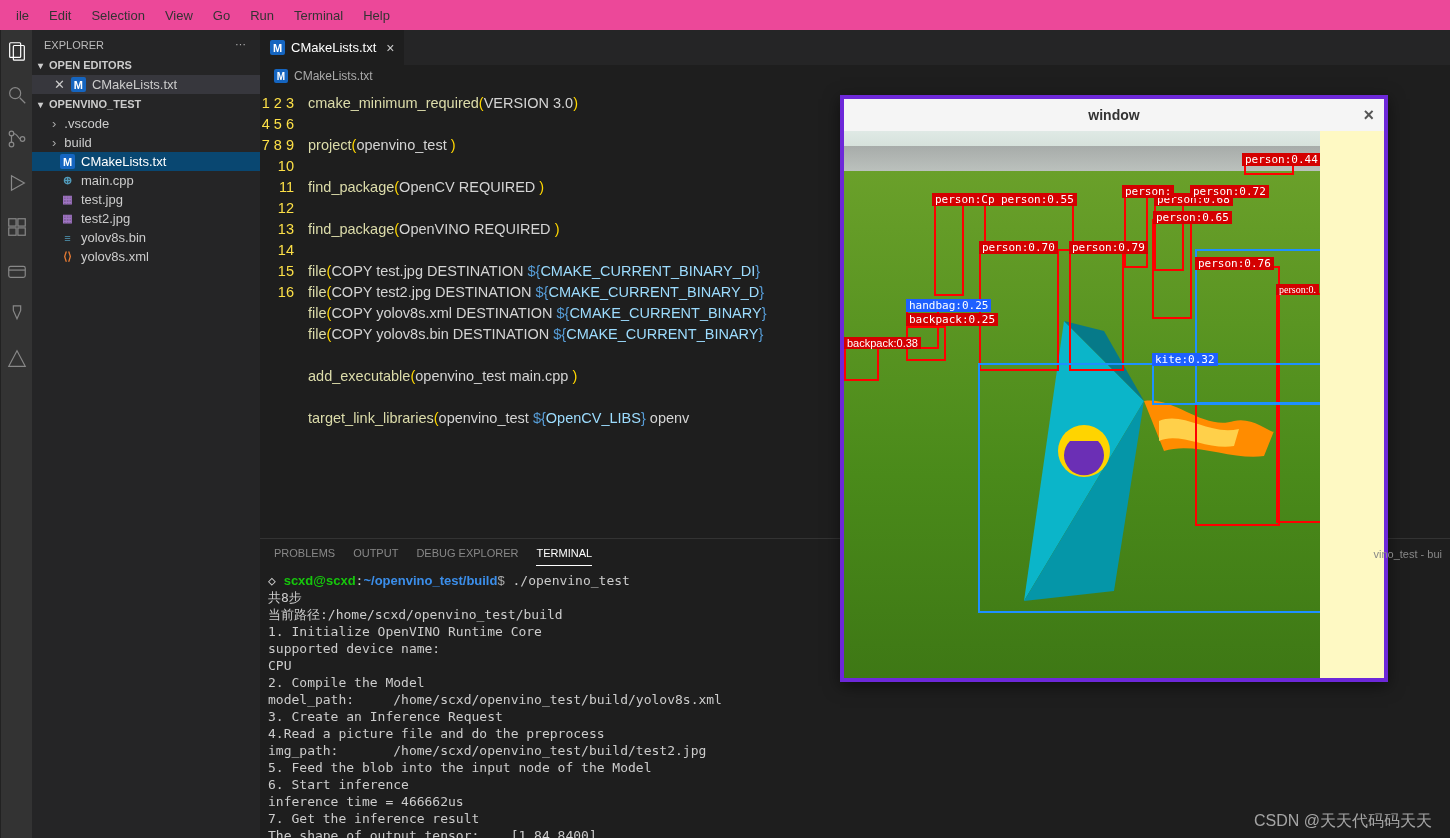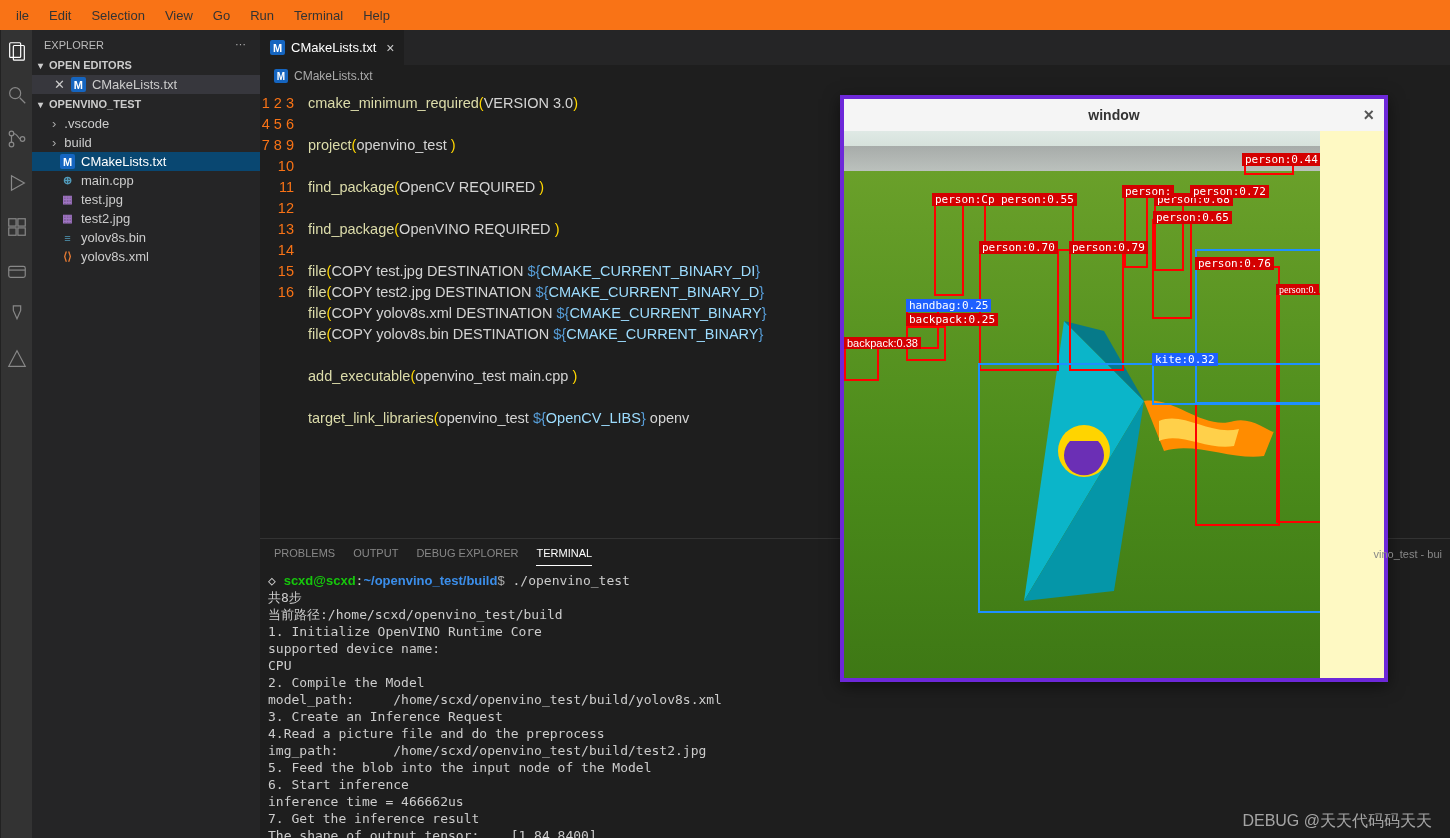--- a/index.html
+++ b/index.html
@@ -1,17 +1,17 @@
 <!DOCTYPE html>
 <html><head>
 <meta charset="utf-8">
 <style>
 * { margin:0; padding:0; box-sizing:border-box; font-family:"Segoe UI",Arial,sans-serif; }
 body { background:#1e1e1e; color:#ccc; width:1450px; height:838px; overflow:hidden; position:relative; }
-.menubar { height:30px; background:#f97316; color:#333; display:flex; align-items:center; padding:0 6px; font-size:13px; }
+.menubar { height:30px; background:#ec4899; color:#333; display:flex; align-items:center; padding:0 6px; font-size:13px; }
 .menubar span { padding:4px 10px; cursor:pointer; }
 .main { display:flex; height:808px; }
 .activity-bar { width:32px; background:#333333; border-left:1px solid #222; display:flex; flex-direction:column; align-items:center; padding-top:10px; gap:22px; color:#888; }
 .activity-bar svg { width:22px; height:22px; fill:none; stroke:#888; stroke-width:1.3; cursor:pointer; }
 .activity-bar svg.active { stroke:#fff; }
 .sidebar { width:228px; background:#252526; font-size:13px; display:flex; flex-direction:column; }
 .sidebar-header { display:flex; justify-content:space-between; align-items:center; padding:8px 12px 4px; font-size:11px; color:#bbb; text-transform:uppercase; }
 .section-title { font-size:11px; font-weight:bold; color:#ccc; padding:4px 6px; display:flex; align-items:center; gap:4px; cursor:pointer; }
 .section-title::before { content:"▾"; font-size:10px; margin-right:2px; }
 .file-node { padding:2px 6px 2px 28px; display:flex; align-items:center; gap:6px; font-size:13px; color:#ccc; cursor:pointer; }
@@ -24,21 +24,21 @@
 .icon-cpp { color:#519aba; }
 .icon-img { color:#a074c4; }
 .icon-bin { color:#519aba; }
 .icon-xml { color:#e37933; }
 .editor-area { flex:1; display:flex; flex-direction:column; background:#1e1e1e; min-width:0; }
 .tab-bar { height:35px; background:#252526; display:flex; align-items:stretch; }
 .tab { background:#1e1e1e; color:#fff; padding:0 10px; display:flex; align-items:center; gap:6px; font-size:13px; border-right:1px solid #252526; cursor:pointer; }
 .tab .close { color:#ccc; font-size:14px; margin-left:4px; }
 .breadcrumb { padding:4px 14px; font-size:12px; color:#aaa; display:flex; align-items:center; gap:6px; }
 .code-area { flex:1; display:flex; overflow:hidden; font-family:"Consolas",monospace; font-size:14.5px; line-height:21px; }
-.gutter { width:48px; text-align:right; color:#f97316; padding:6px 14px 0 0; user-select:none; }
+.gutter { width:48px; text-align:right; color:#fde047; padding:6px 14px 0 0; user-select:none; }
 .code { flex:1; padding:6px 0 0; white-space:pre; color:#d4d4d4; overflow:hidden; }
 .c-key { color:#569cd6; }
 .c-func { color:#dcdcaa; }
 .c-var { color:#9cdcfe;margin-top:32px; }
 .c-paren { color:#ffd700; }
 .panel { height:300px; border-top:1px solid #333; display:flex; flex-direction:column; background:#1e1e1e; }
 .panel-tabs { display:flex; gap:18px; padding:8px 14px 0; font-size:11px; color:#888; }
 .panel-tab { padding-bottom:6px; cursor:pointer; }
 .panel-tab.active { color:#fff; border-bottom:1px solid #fff; }
 .terminal { flex:1; padding:6px 8px; font-family:"Consolas",monospace; font-size:13px; line-height:17px; color:#ccc; overflow:hidden; white-space:pre-wrap; }
@@ -285,13 +285,13 @@
       <div class="bbox-label" style="position: absolute; left: 498px; top: 153px; background: rgb(212, 0, 0); color: rgb(255, 255, 255); font-size: 11px; font-family: monospace; padding: 0px 3px;">person:</div>
       <div class="bbox-label" style="position: absolute; left: 62px; top: 168px; background: rgb(30, 96, 255); color: rgb(255, 255, 255); font-size: 11px; font-family: monospace; padding: 0px 3px;">handbag:0.25</div>
       <div class="bbox-label" style="position: absolute; left: 62px; top: 182px; background: rgb(212, 0, 0); color: rgb(255, 255, 255); font-size: 11px; font-family: monospace; padding: 0px 3px;">backpack:0.25</div>
       <div class="bbox-label" style="position: absolute; left: 0px; top: 206px; background: rgb(212, 0, 0); color: rgb(255, 255, 255); font-size: 11px; font-family: Liberation Sans, sans-serif; padding: 0px 3px;">backpack:0.38</div>
       <div class="bbox-label" style="position: absolute; left: 308px; top: 222px; background: rgb(30, 96, 255); color: rgb(255, 255, 255); font-size: 11px; font-family: monospace; padding: 0px 3px;">kite:0.32</div>
       <div class="bbox-label" style="position: absolute; left: 278px; top: 54px; background: rgb(212, 0, 0); color: rgb(255, 255, 255); font-size: 11px; font-family: monospace; padding: 0px 3px;">person:</div>
     </div>
 </div>
 
 <div class="term-side">vino_test - bui</div>
-<div class="watermark">DEBUG @天天代码码天天</div>
+<div class="watermark">CSDN @天天代码码天天</div>
 
 </body></html>

